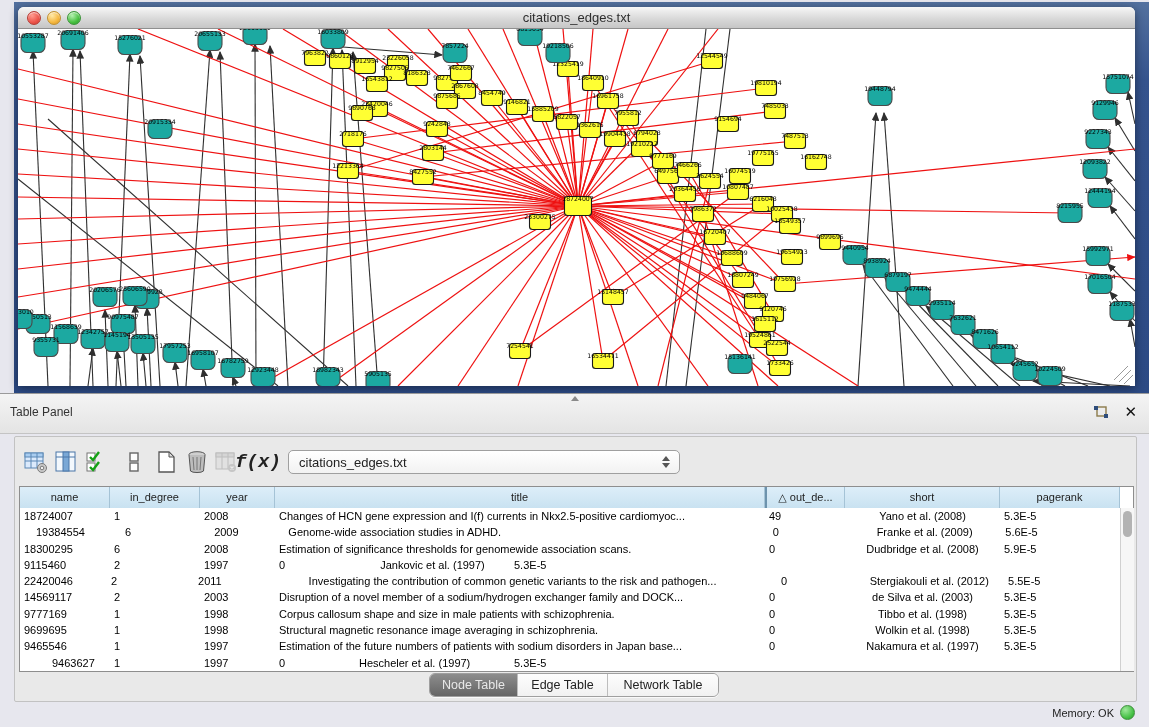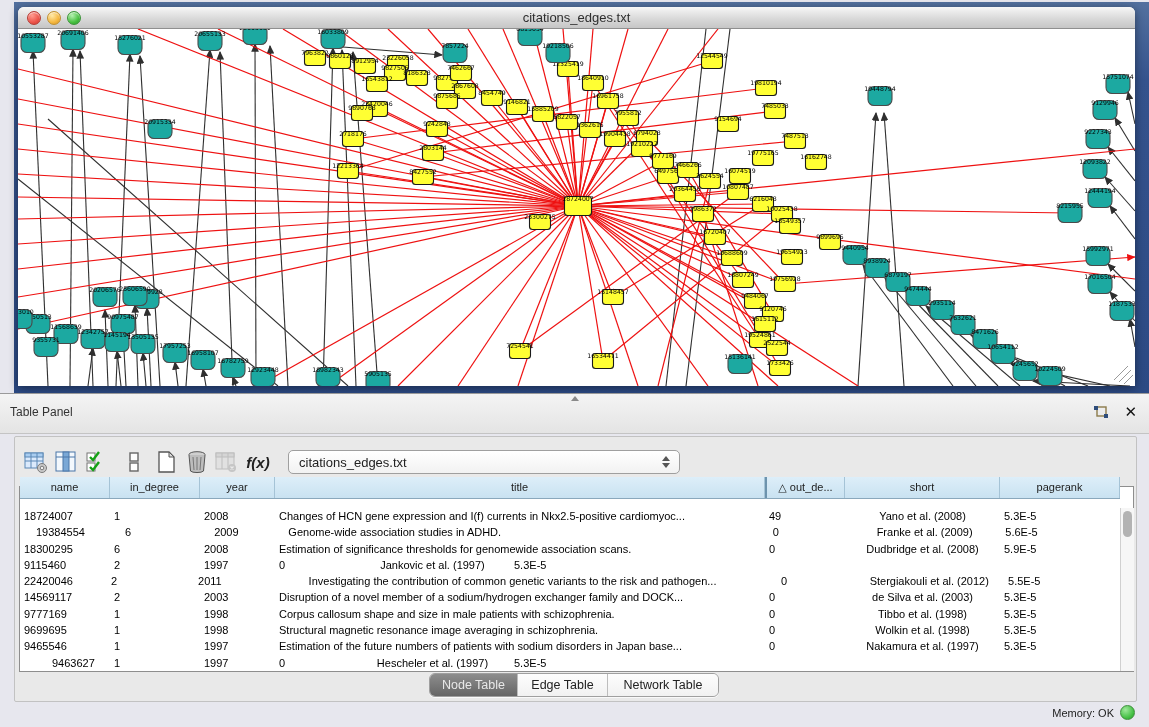--- a/index.html
+++ b/index.html
@@ -42,36 +42,36 @@
   .panel-title{position:absolute;left:10px;top:11px;font-size:12px;color:#333;}
   .divider-grip{position:absolute;left:571px;top:2px;width:0;height:0;
     border-left:4px solid transparent;border-right:4px solid transparent;border-bottom:5px solid #8a8a8a;}
   .panel-float{position:absolute;right:40px;top:11px;width:16px;height:16px;cursor:pointer;}
   .panel-close{position:absolute;right:12px;top:9px;font-size:15px;font-weight:bold;color:#111;cursor:pointer;}
   .content-panel{
     position:absolute;left:14px;top:436px;width:1121px;height:264px;
     background:#e9e9e9;border:1px solid #c2c2c2;border-radius:2px;
   }
   .toolbar-icon{position:absolute;top:448px;width:28px;height:28px;display:flex;align-items:center;justify-content:center;cursor:pointer;}
-  .fx-label{font-family:Liberation Sans, sans-serif;font-style:italic;font-weight:bold;font-size:15px;color:#222;}
+  .fx-label{font-family:Liberation Mono, monospace;font-style:italic;font-weight:bold;font-size:19px;color:#222;}
   .combo{
     position:absolute;left:288px;top:450px;width:392px;height:24px;
     background:linear-gradient(180deg,#ffffff,#f2f2f2);
     border:1px solid #9f9f9f;border-radius:5px;box-shadow:inset 0 1px 0 #fff;
     font-size:13px;color:#222;line-height:24px;padding-left:10px;box-sizing:border-box;cursor:pointer;
   }
   .combo-stepper{position:absolute;right:8px;top:3px;width:11px;height:18px;}
   .combo-stepper div{width:0;height:0;border-left:4px solid transparent;border-right:4px solid transparent;margin:2px auto;}
   .step-up{border-bottom:5px solid #555;}
   .step-down{border-top:5px solid #555;}
   .table-box{
     position:absolute;left:19px;top:486px;width:1115px;height:186px;
     background:#fff;border:1px solid #8e8e8e;box-sizing:border-box;
   }
-  .thead{position:absolute;left:20px;top:477px;width:1100px;height:21px;display:flex;
+  .thead{position:absolute;left:20px;top:487px;width:1100px;height:21px;display:flex;
     background:linear-gradient(180deg,#ddeef9,#c9e2f1);border-bottom:1px solid #8aa8bc;}
   .th{font-size:11px;color:#1c1c1c;text-align:center;line-height:21px;
     border-right:1px solid #a5c3d6;box-sizing:border-box;overflow:hidden;white-space:nowrap;cursor:pointer;}
   .th.sorted{border-left:2px solid #6d93ad;}
   .tbody{position:absolute;left:20px;top:508px;width:1100px;height:163px;background:#fff;overflow:hidden;}
   .tr{display:flex;height:16.3px;cursor:pointer;}
   .td{font-size:11px;color:#000;line-height:16px;white-space:nowrap;overflow:hidden;
     box-sizing:border-box;padding:0 4px;}
   .vscroll{position:absolute;left:1120px;top:508px;width:13px;height:163px;background:#f6f6f6;border-left:1px solid #d0d0d0;cursor:pointer;}
   .vthumb{position:absolute;left:2px;top:3px;width:9px;height:26px;background:#b3b3b3;border-radius:5px;}
@@ -873,21 +873,21 @@
       <div class="td" style="width: 490px; text-align: left;">Estimation of the future numbers of patients with sodium disorders in Japan base...</div>
       <div class="td" style="width: 80px; text-align: left;">0</div>
       <div class="td" style="width: 155px; text-align: center;">Nakamura et al. (1997)</div>
       <div class="td" style="width: 120px; text-align: left;">5.3E-5</div>
     </div>
     <div class="tr">
       <div class="td" style="width: 90px; text-align: left; padding-left: 32px;">9463627</div>
       <div class="td" style="width: 90px; text-align: left;">1</div>
       <div class="td" style="width: 75px; text-align: left;">1997</div>
       <div class="td" style="width: 80px; text-align: left;">0</div>
-      <div class="td" style="width: 155px; text-align: center;">Hescheler et al. (1997)</div>
+      <div class="td" style="width: 155px; ">Hescheler et al. (1997)</div>
       <div class="td" style="width: 120px; text-align: left;">5.3E-5</div>
     </div>
   </div>
 <div class="vscroll">
   <div class="vthumb"></div>
 </div>
 
 <div class="tabbar" id="tabbar">
     <div class="tab selected" style="width: 88px;">Node Table</div>
     <div class="tab" style="width: 90px;">Edge Table</div>

